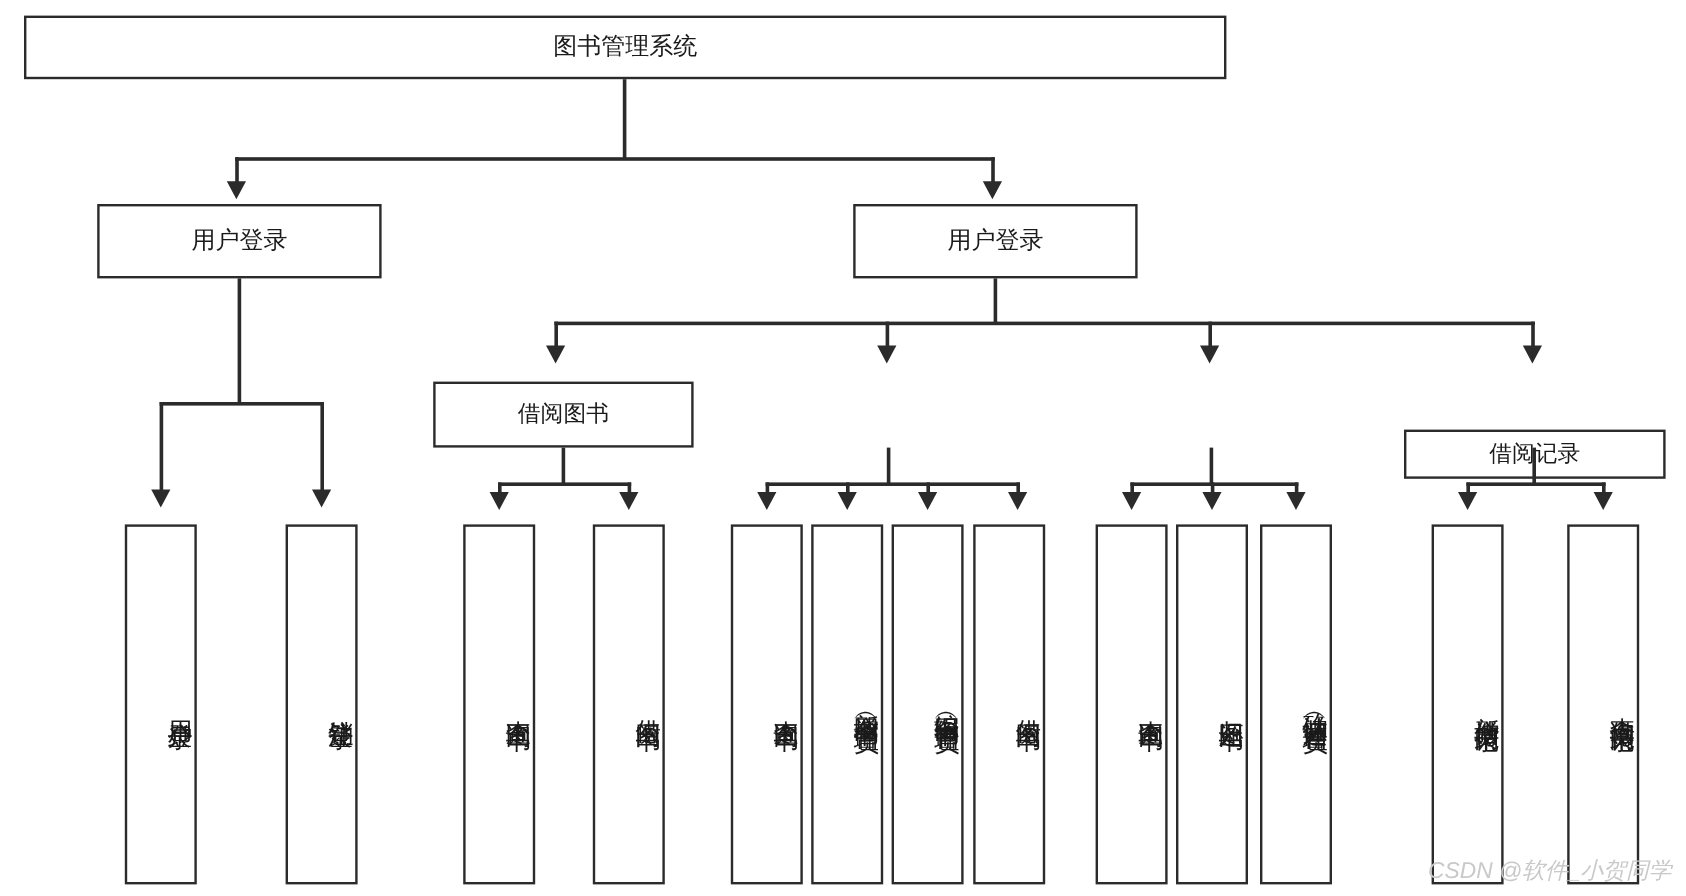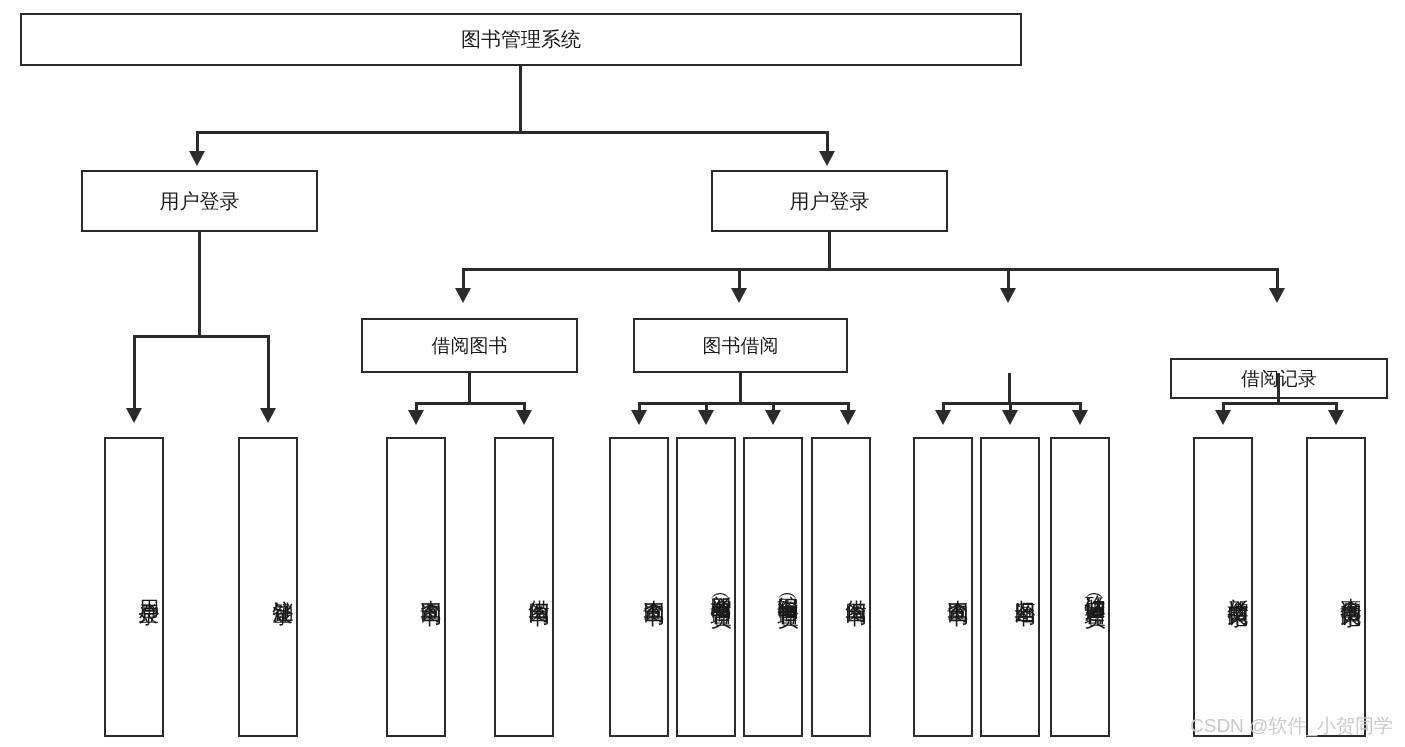--- a/index.html
+++ b/index.html
@@ -56,20 +56,21 @@
     border-left:8px solid transparent;
     border-right:8px solid transparent;
     border-top:15px solid #2b2b2b;
   }
   .watermark{
     position:absolute;
     color:#c9c9c9;
     font-size:19px;
     white-space:nowrap;
     user-select:none;
+    font-style:italic;
   }
 </style>
 </head>
 <body>
 
 <div id="canvas">
 
   <div class="node root" style="left:20px;top:13px;width:1002px;height:53px;">
     <span>图书管理系统</span>
   </div>
@@ -103,23 +104,20 @@
   <div class="ln vline" style="left:1007px;top:268px;width:3px;height:22px;"></div>
   <div class="ln vline" style="left:1276px;top:268px;width:3px;height:22px;"></div>
   <div class="arrow" style="left:455px;top:288px;"></div>
   <div class="arrow" style="left:731px;top:288px;"></div>
   <div class="arrow" style="left:1000px;top:288px;"></div>
   <div class="arrow" style="left:1269px;top:288px;"></div>
 
   <div class="node l3" style="left:361px;top:318px;width:217px;height:55px;">
     <span>借阅图书</span>
   </div>
-  <div class="node l3" style="left:633px;top:318px;width:215px;height:55px;">
-    <span>图书借阅</span>
-  </div>
   <div class="node l3" style="left:1170px;top:318px;width:218px;height:41px;margin-top:40px;">
     <span>借阅记录</span>
   </div>
 
   <div class="ln vline" style="left:468px;top:373px;width:3px;height:31px;"></div>
   <div class="ln hline" style="left:415px;top:402px;width:111px;height:3px;"></div>
   <div class="ln vline" style="left:415px;top:402px;width:3px;height:10px;"></div>
   <div class="ln vline" style="left:523px;top:402px;width:3px;height:10px;"></div>
   <div class="arrow" style="left:408px;top:410px;"></div>
   <div class="arrow" style="left:516px;top:410px;"></div>

